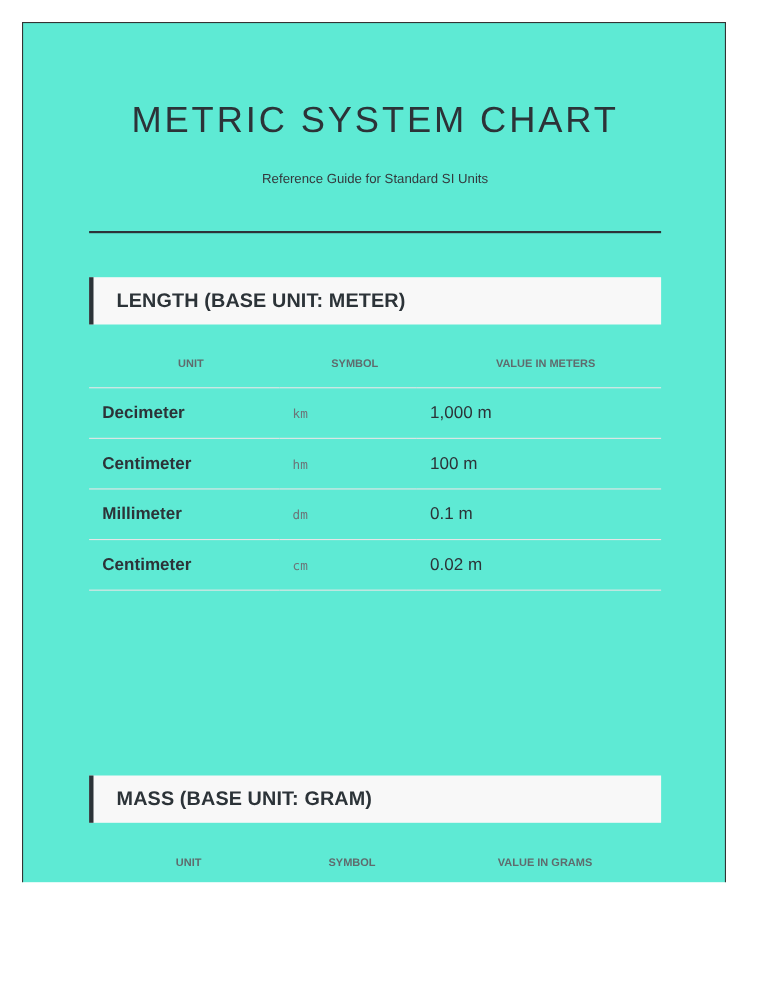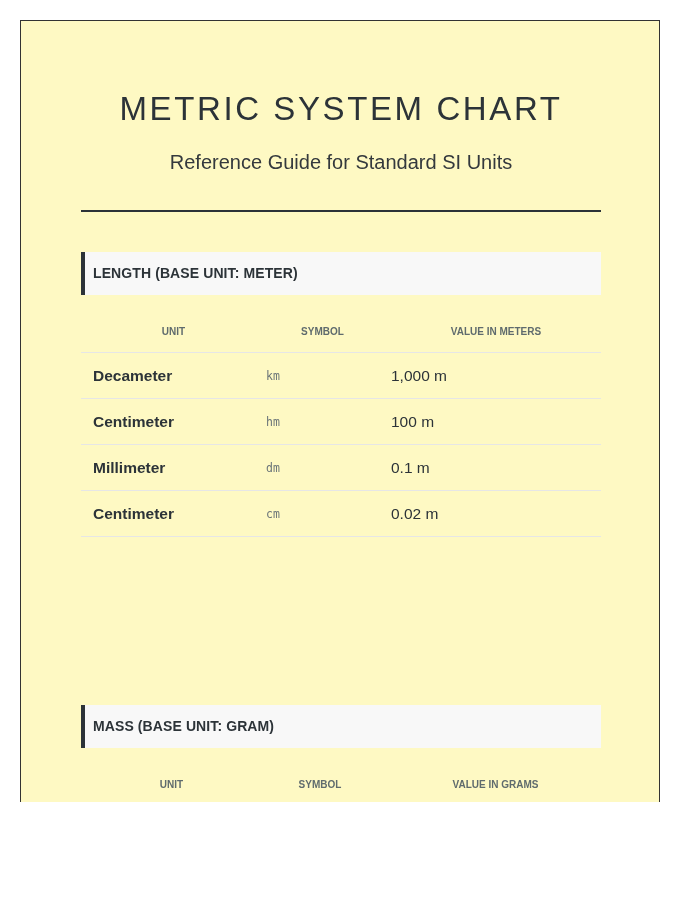--- a/index.html
+++ b/index.html
@@ -19,21 +19,21 @@
     position: absolute;
     left: 20px;
     top: 20px;
     width: 640px;
     height: 782px;
     border-top: 1px solid #333333;
     border-left: 1px solid #333333;
     border-right: 1px solid #333333;
     box-sizing: border-box;
     overflow: hidden;
-    background: #fef9c3;
+    background: #5eead4;
   }
   .content {
     position: absolute;
     left: 60px;
     top: 0;
     width: 520px;
   }
   .title {
     position: absolute;
     top: 68px;
@@ -46,21 +46,21 @@
     color: #2c3338;
     line-height: 40px;
     white-space: nowrap;
   }
   .subtitle {
     position: absolute;
     top: 131px;
     left: 0;
     width: 520px;
     text-align: center;
-    font-size: 20px;
+    font-size: 12px;
     color: #34393d;
     line-height: 20px;
   }
   .divider {
     position: absolute;
     top: 189px;
     left: 0;
     width: 520px;
     height: 2px;
     background: #2c3338;
@@ -68,22 +68,22 @@
   .section {
     position: absolute;
     left: 0;
     width: 520px;
   }
   .section-header {
     height: 43px;
     background: #f8f8f8;
     border-left: 4px solid #2c3338;
     box-sizing: border-box;
-    padding-left: 8px;
-    font-size: 14px;
+    padding-left: 21px;
+    font-size: 18px;
     font-weight: 600;
     color: #2c3338;
     line-height: 43px;
     letter-spacing: 0.1px;
   }
   table.units {
     width: 520px;
     border-collapse: collapse;
     margin-top: 15px;
     table-layout: fixed;
@@ -145,21 +145,21 @@
           </colgroup>
         <thead>
           <tr>
             <th>UNIT</th>
             <th>SYMBOL</th>
             <th>VALUE IN METERS</th>
           </tr>
         </thead>
         <tbody>
           <tr>
-            <td class="unit-name">Decameter</td>
+            <td class="unit-name">Decimeter</td>
             <td class="unit-symbol">km</td>
             <td class="unit-value">1,000 m</td>
           </tr>
           <tr>
             <td class="unit-name">Centimeter</td>
             <td class="unit-symbol">hm</td>
             <td class="unit-value">100 m</td>
           </tr>
           <tr>
             <td class="unit-name">Millimeter</td>

